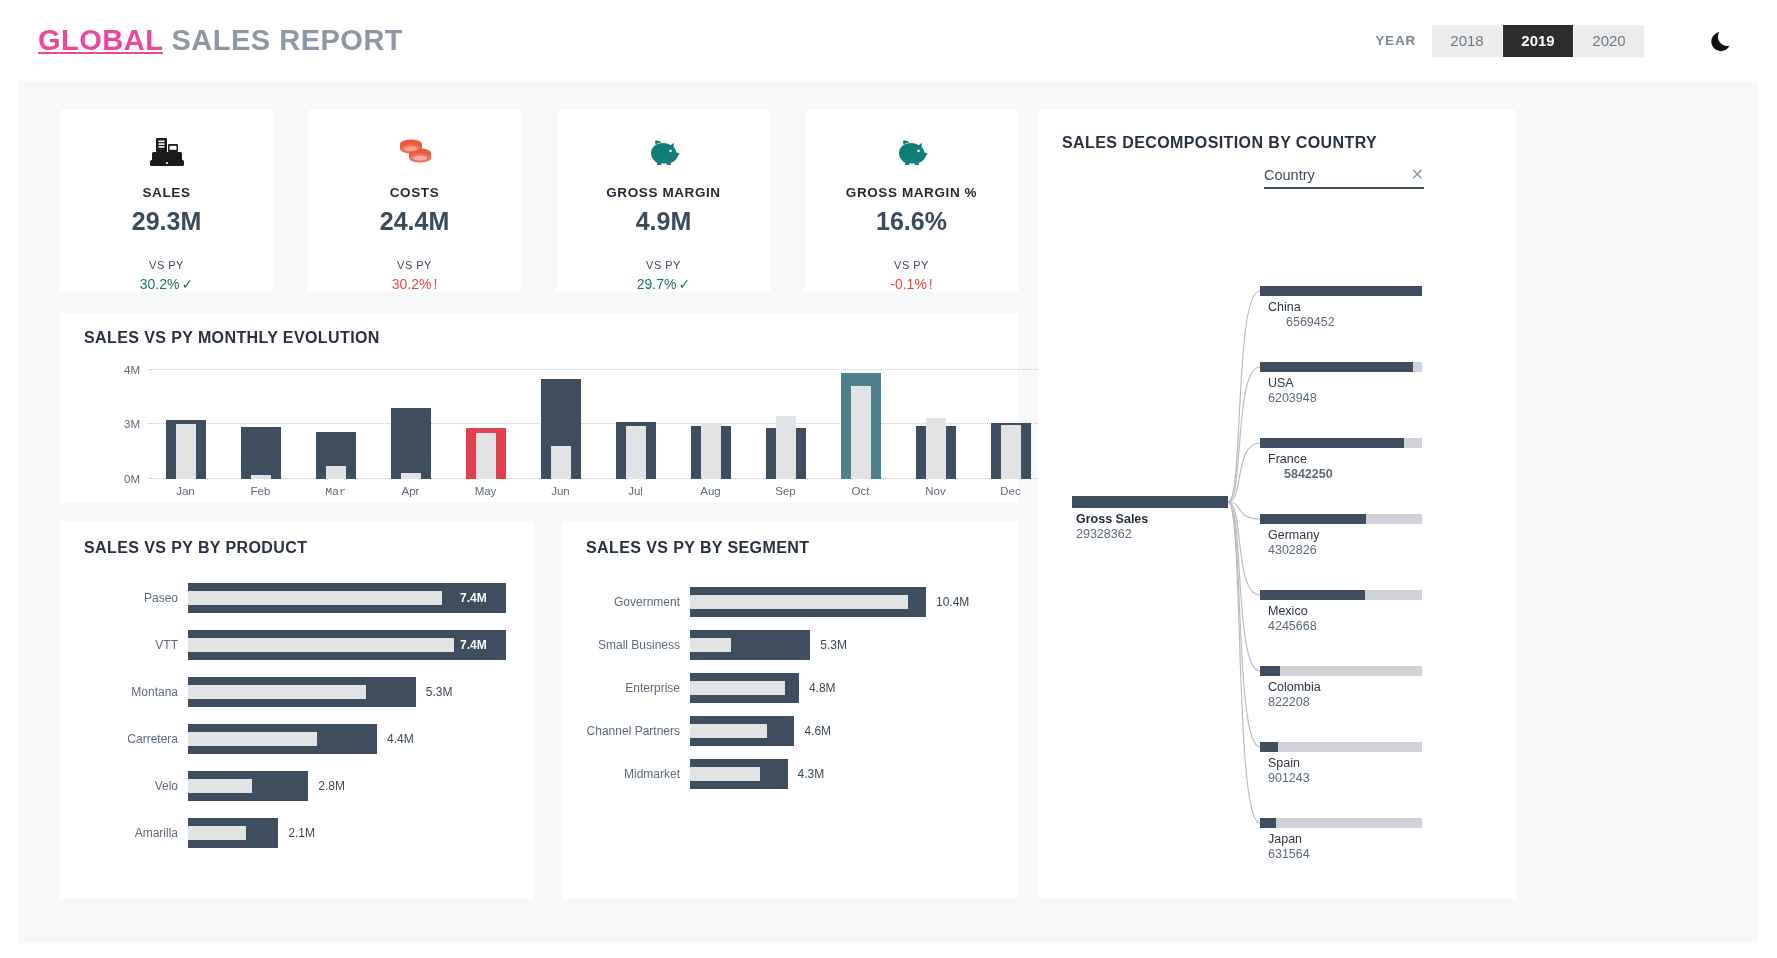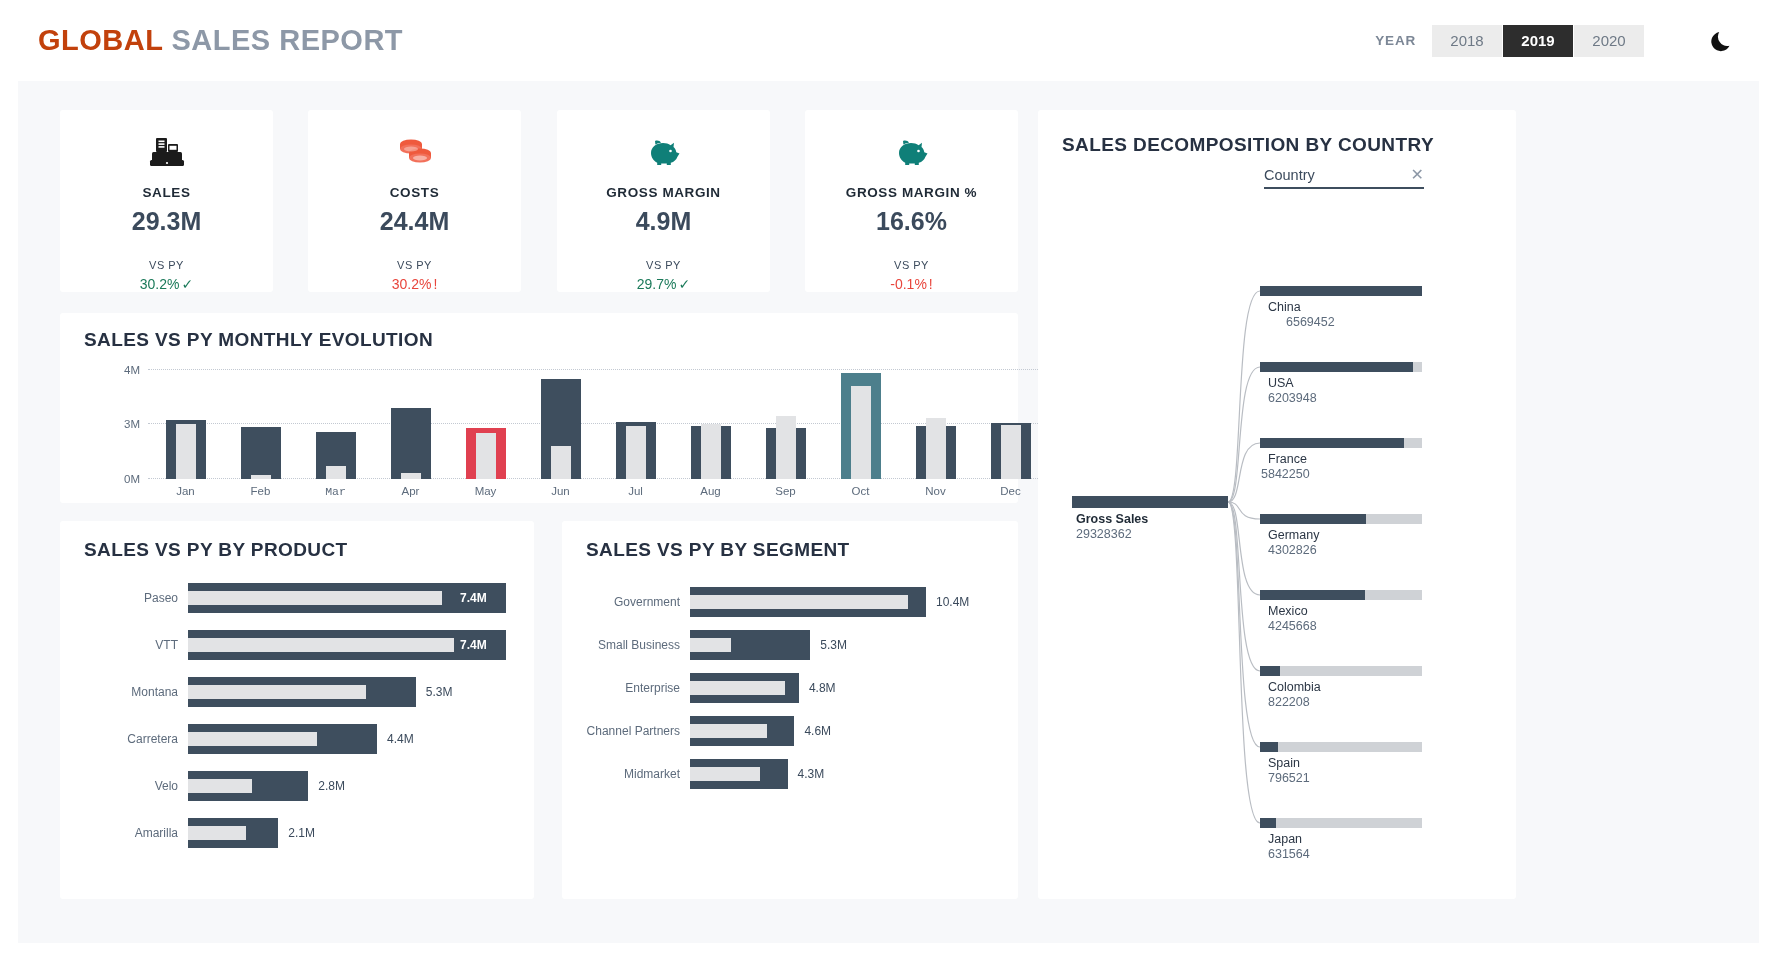--- a/index.html
+++ b/index.html
@@ -13,21 +13,21 @@
 
   
   .header {
     position: absolute; left: 0; top: 0; width: 1777px; height: 81px;
     background: #ffffff; display: flex; align-items: center;
   }
   .title {
     margin-left: 38px; font-size: 29px; font-weight: bold; letter-spacing: 0.5px;
     white-space: nowrap;
   }
-  .title .t1 { color: #c2410c; }
+  .title .t1 { color: #ec4899; text-decoration: underline; }
   .title .t2 { color: #8d98a7; }
   .header-right {
     margin-left: auto; margin-right: 40px; display: flex; align-items: center; gap: 16px;
   }
   .year-label { font-size: 13.5px; font-weight: bold; color: #7c8796; letter-spacing: 0.8px; }
   .year-group { display: flex; }
   .year-btn {
     width: 70px; height: 32px; display: flex; align-items: center; justify-content: center;
     background: #ececec; color: #6e7986; font-size: 15px; margin-right: 1px;
   }
@@ -36,21 +36,21 @@
 
   
   .canvas {
     position: absolute; left: 18px; top: 81px; width: 1741px; height: 862px;
     background: #f7f8fa;
   }
   .card {
     position: absolute; background: #ffffff; border-radius: 3px;
   }
   .panel-title {
-    position: absolute; font-size: 19px; font-weight: bold; color: #273142;
+    position: absolute; font-size: 16px; font-weight: bold; color: #273142;
     letter-spacing: 0.4px;
   }
 
   
   .kpi { width: 213px; height: 182px; display: flex; flex-direction: column; align-items: center; }
   .kpi-icon { margin-top: 22px; height: 44px; display: flex; align-items: center; justify-content: center; }
   .kpi-name {
     margin-top: 14px; font-size: 13.5px; font-weight: bold; color: #1f2a36; letter-spacing: 0.6px;
   }
   .kpi-value { margin-top: 7px; font-size: 25px; font-weight: bold; color: #3b4a5c; }
@@ -393,37 +393,37 @@
           <div class="node-bar" style="left: 222px; top: 176px; width: 162px; height: 10px;"></div>
           <div class="node-name" style="left: 230px; top: 190px;">China</div>
           <div class="node-val" style="left: 230px; top: 205px; margin-left: 18px;">6569452</div>
           <div class="node-track" style="left: 222px; top: 252px; width: 162px; height: 10px;"></div>
           <div class="node-bar" style="left: 222px; top: 252px; width: 152.987px; height: 10px;"></div>
           <div class="node-name" style="left: 230px; top: 266px;">USA</div>
           <div class="node-val" style="left: 230px; top: 281px;">6203948</div>
           <div class="node-track" style="left: 222px; top: 328px; width: 162px; height: 10px;"></div>
           <div class="node-bar" style="left: 222px; top: 328px; width: 144.067px; height: 10px;"></div>
           <div class="node-name" style="left: 230px; top: 342px;">France</div>
-          <div class="node-val" style="left: 223px; top: 357px;">5842250</div>
+          <div class="node-val" style="left: 246px; top: 357px; font-weight: bold;">5842250</div>
           <div class="node-track" style="left: 222px; top: 404px; width: 162px; height: 10px;"></div>
           <div class="node-bar" style="left: 222px; top: 404px; width: 106.106px; height: 10px;"></div>
           <div class="node-name" style="left: 230px; top: 418px;">Germany</div>
           <div class="node-val" style="left: 230px; top: 433px;">4302826</div>
           <div class="node-track" style="left: 222px; top: 480px; width: 162px; height: 10px;"></div>
           <div class="node-bar" style="left: 222px; top: 480px; width: 104.696px; height: 10px;"></div>
           <div class="node-name" style="left: 230px; top: 494px;">Mexico</div>
           <div class="node-val" style="left: 230px; top: 509px;">4245668</div>
           <div class="node-track" style="left: 222px; top: 556px; width: 162px; height: 10px;"></div>
           <div class="node-bar" style="left: 222px; top: 556px; width: 20.2753px; height: 10px;"></div>
           <div class="node-name" style="left: 230px; top: 570px;">Colombia</div>
           <div class="node-val" style="left: 230px; top: 585px;">822208</div>
           <div class="node-track" style="left: 222px; top: 632px; width: 162px; height: 10px;"></div>
           <div class="node-bar" style="left: 222px; top: 632px; width: 17.5193px; height: 10px;"></div>
           <div class="node-name" style="left: 230px; top: 646px;">Spain</div>
-          <div class="node-val" style="left: 230px; top: 661px;">796521</div>
+          <div class="node-val" style="left: 230px; top: 661px;">901243</div>
           <div class="node-track" style="left: 222px; top: 708px; width: 162px; height: 10px;"></div>
           <div class="node-bar" style="left: 222px; top: 708px; width: 15.5741px; height: 10px;"></div>
           <div class="node-name" style="left: 230px; top: 722px;">Japan</div>
           <div class="node-val" style="left: 230px; top: 737px;">631564</div>
         </div>
     </div>
 
   </div>
 </div>
 

